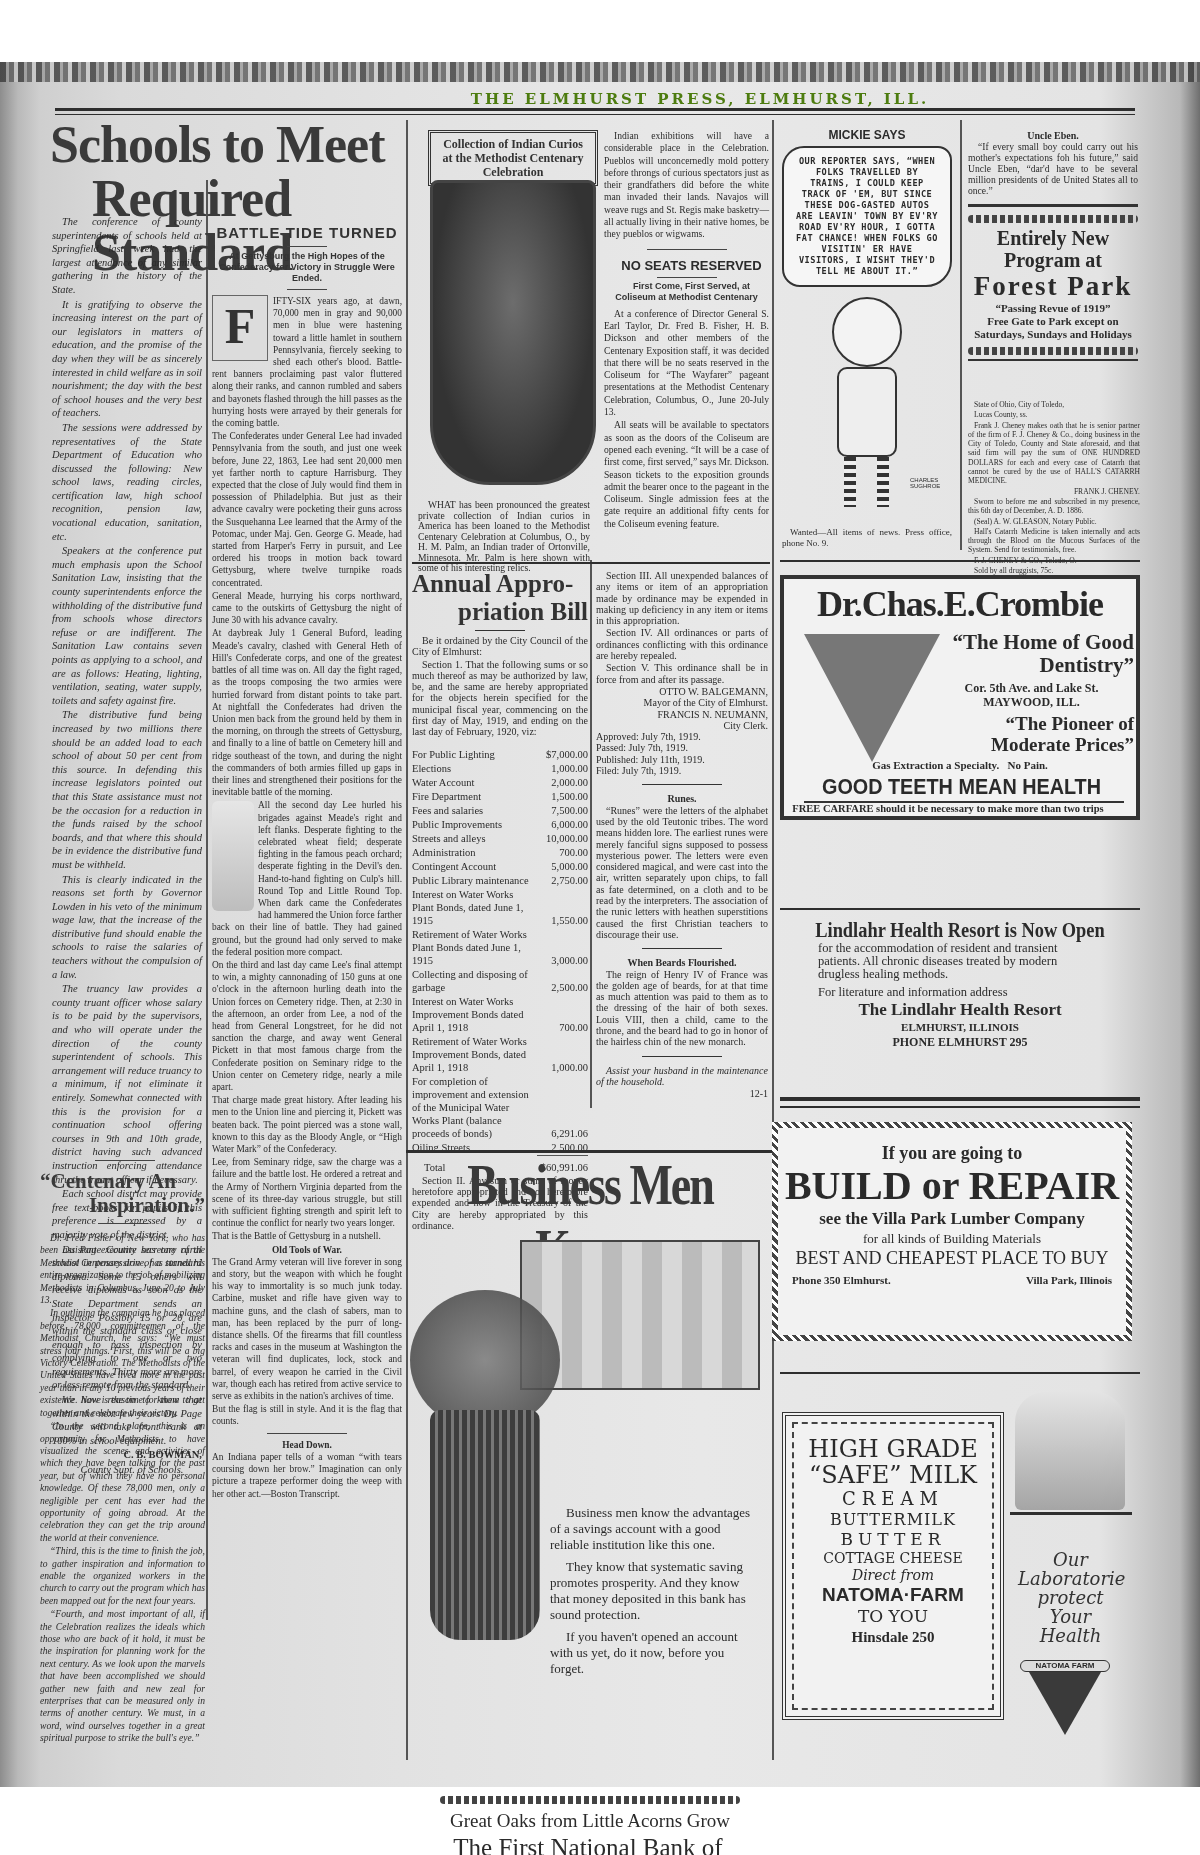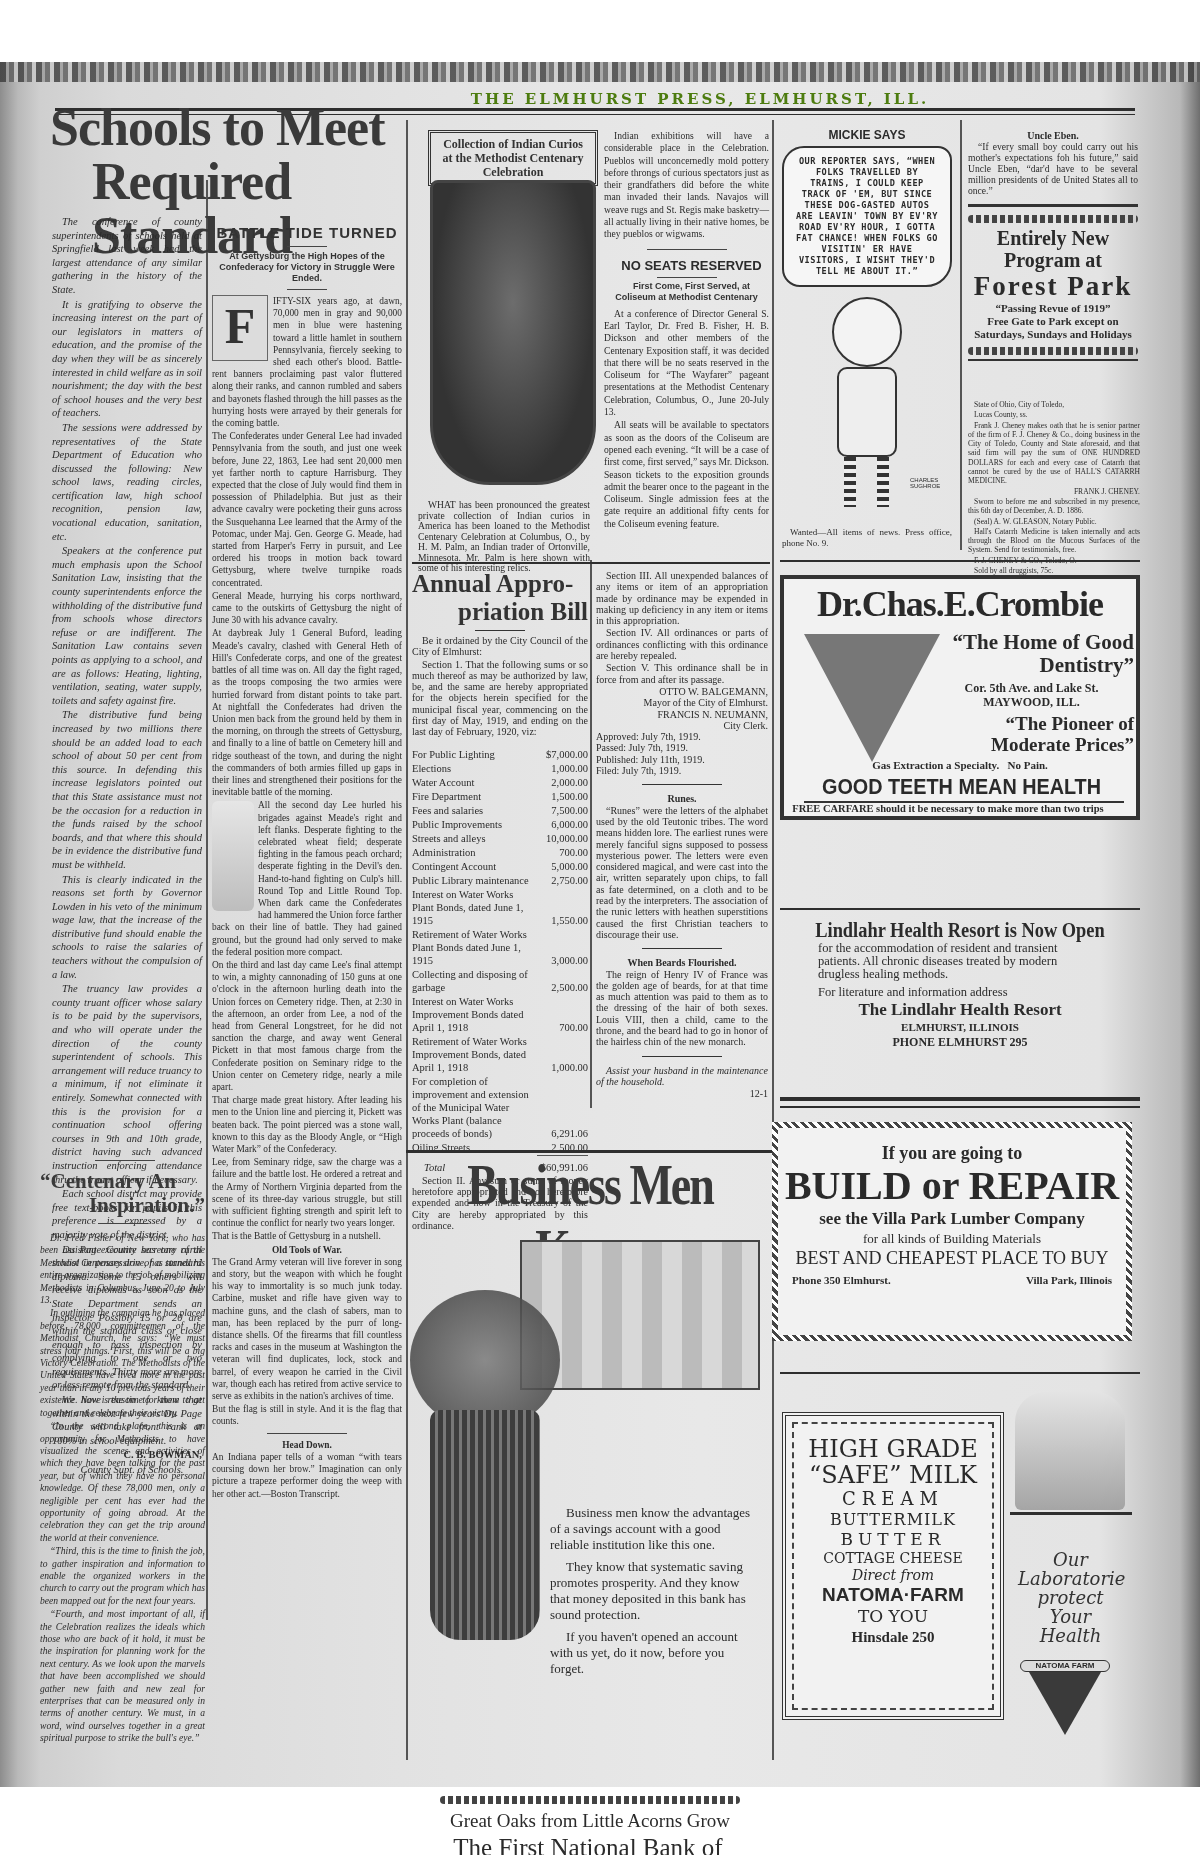--- a/index.html
+++ b/index.html
@@ -41,21 +41,21 @@
 <div class="masthead">THE ELMHURST PRESS, ELMHURST, ILL.</div>
 <div class="rule" style="left:55px;top:108px;width:1080px;height:3px;"></div>
 <div class="rule" style="left:55px;top:114px;width:1080px;height:1px;"></div>
 
 <div class="vrule" style="left:206px;top:180px;height:1440px;"></div>
 <div class="vrule" style="left:406px;top:120px;height:1640px;"></div>
 <div class="vrule" style="left:590px;top:560px;height:548px;"></div>
 <div class="vrule" style="left:772px;top:120px;height:1640px;"></div>
 <div class="vrule" style="left:960px;top:120px;height:430px;"></div>
 
-<div class="col" style="left:50px;top:101px;width:360px;">
+<div class="col" style="left:50px;top:118px;width:360px;">
   <h1 class="big">Schools to Meet</h1>
   <h1 class="big" style="padding-left:42px;">Required Standard</h1>
 </div>
 
 <div class="col body-text" style="left:52px;top:215px;width:150px;">
   <p>The conference of county superintendents of schools held at Springfield last week had the largest attendance of any similar gathering in the history of the State.</p>
   <p>It is gratifying to observe the increasing interest on the part of our legislators in matters of education, and the promise of the day when they will be as sincerely interested in child welfare as in soil nourishment; the day with the best of school houses and the very best of teachers.</p>
   <p>The sessions were addressed by representatives of the State Department of Education who discussed the following: New school laws, reading circles, certification law, high school recognition, pension law, vocational education, sanitation, etc.</p>
   <p>Speakers at the conference put much emphasis upon the School Sanitation Law, insisting that the county superintendents enforce the withholding of the distributive fund from schools whose directors refuse or are indifferent. The Sanitation Law contains seven points as applying to a school, and are as follows: Heating, lighting, ventilation, seating, water supply, toilets and safety against fire.</p>
   <p>The distributive fund being increased by two millions there should be an added load to each school of about 50 per cent from this source. In defending this increase legislators pointed out that this State assistance must not be the occasion for a reduction in the funds raised by the school boards, and that where this should be in evidence the distributive fund must be withheld.</p>
@@ -245,21 +245,21 @@
           <td>For completion of improvement and extension of the Municipal Water Works Plant (balance proceeds of bonds)</td>
           <td class="amt">6,291.06</td>
         </tr>
         <tr>
           <td>Oiling Streets</td>
           <td class="amt">2,500.00</td>
         </tr>
       </tbody>
     <tbody>
         <tr>
-      <td style="padding-top:5px;padding-left:12px;font-style:italic;">Total</td>
+      <td style="padding-top:5px;padding-left:12px;">Total</td>
       <td class="amt" style="padding-top:5px;border-top:1px solid #555;">$60,991.06</td>
     </tr>
   </tbody>
     </table>
   <div class="body-text plain" style="font-size:10px;line-height:11.3px;">Section II. Any sum or sums of money heretofore appropriated and not heretofore expended and now in the Treasury of the City are hereby appropriated by this ordinance.</div>
 </div>
 
 <div class="col body-text plain" style="left:596px;top:570px;width:172px;font-size:10px;line-height:11.3px;">
   <p>Section III. All unexpended balances of any items or item of an appropriation made by ordinance may be expended in making up deficiency in any item or items in this appropriation.</p>
   <p>Section IV. All ordinances or parts of ordinances conflicting with this ordinance are hereby repealed.</p>

